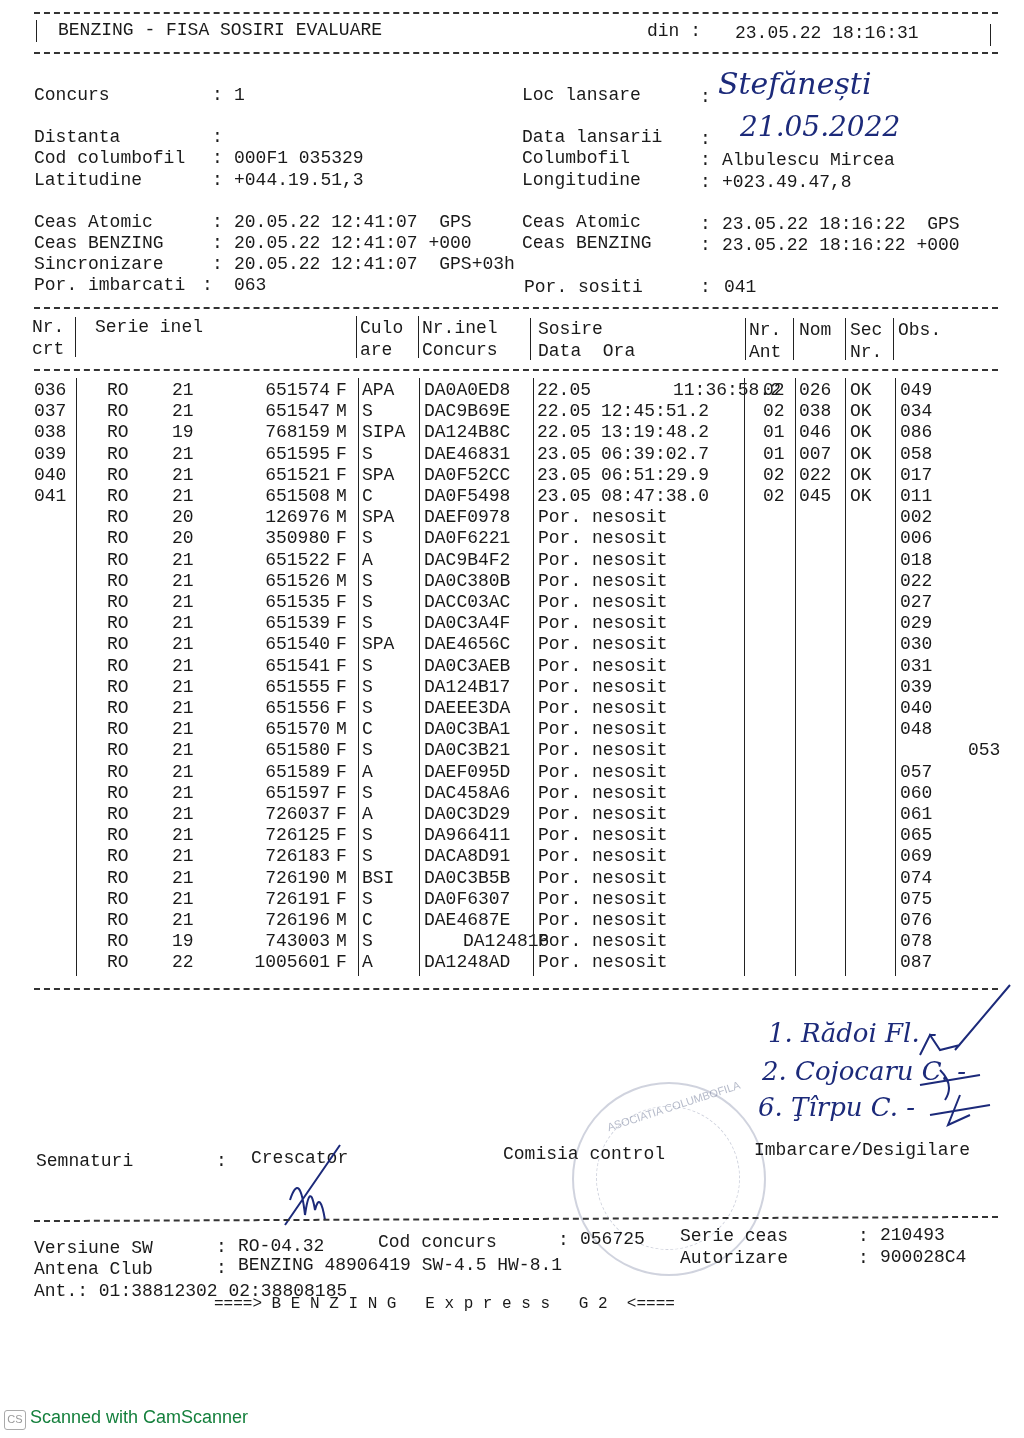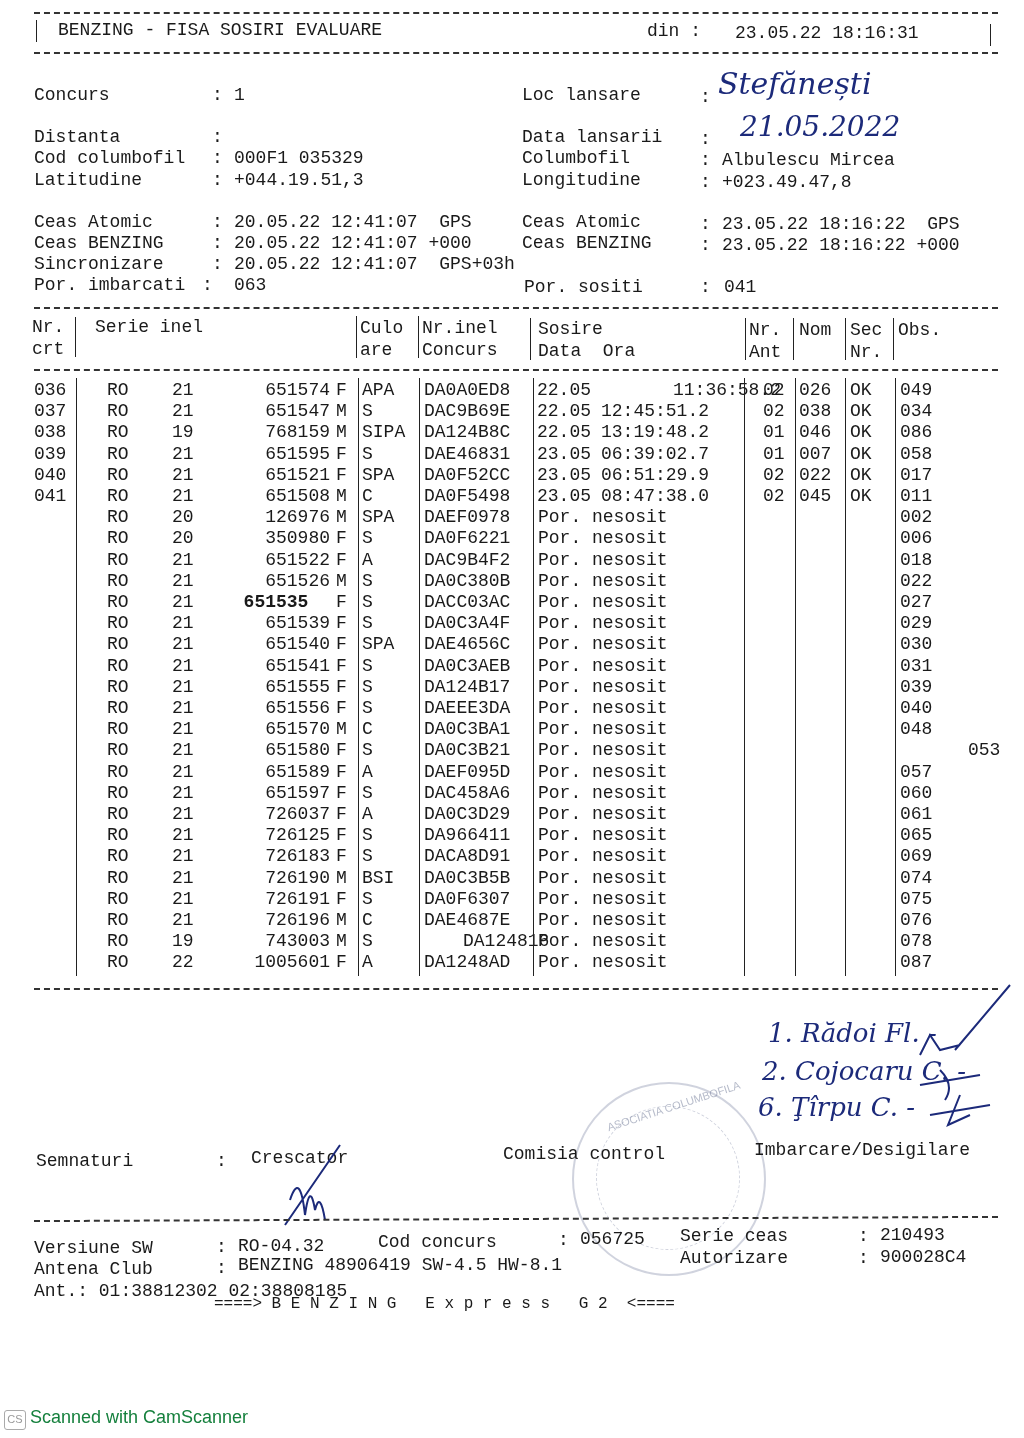--- a/index.html
+++ b/index.html
@@ -254,21 +254,21 @@
       <span class="cell" style="left: 336px;">M</span>
       <span class="cell" style="left: 362px;">S</span>
       <span class="cell" style="left: 424px;">DA0C380B</span>
       <span class="cell" style="left: 538px;">Por. nesosit</span>
       <span class="cell" style="left: 900px;">022</span>
     </div>
     <div class="row" style="top: 592px;">
       <span class="cell" style="left: 34px;"></span>
       <span class="cell" style="left: 107px;">RO</span>
       <span class="cell" style="left: 172px;">21</span>
-      <span class="cell" style="left: 222px; width: 108px; text-align: center; font-weight: bold;">651535</span>
+      <span class="cell" style="left: 222px; width: 108px; text-align: right;">651535</span>
       <span class="cell" style="left: 336px;">F</span>
       <span class="cell" style="left: 362px;">S</span>
       <span class="cell" style="left: 424px;">DACC03AC</span>
       <span class="cell" style="left: 538px;">Por. nesosit</span>
       <span class="cell" style="left: 900px;">027</span>
     </div>
     <div class="row" style="top: 613.2px;">
       <span class="cell" style="left: 34px;"></span>
       <span class="cell" style="left: 107px;">RO</span>
       <span class="cell" style="left: 172px;">21</span>

